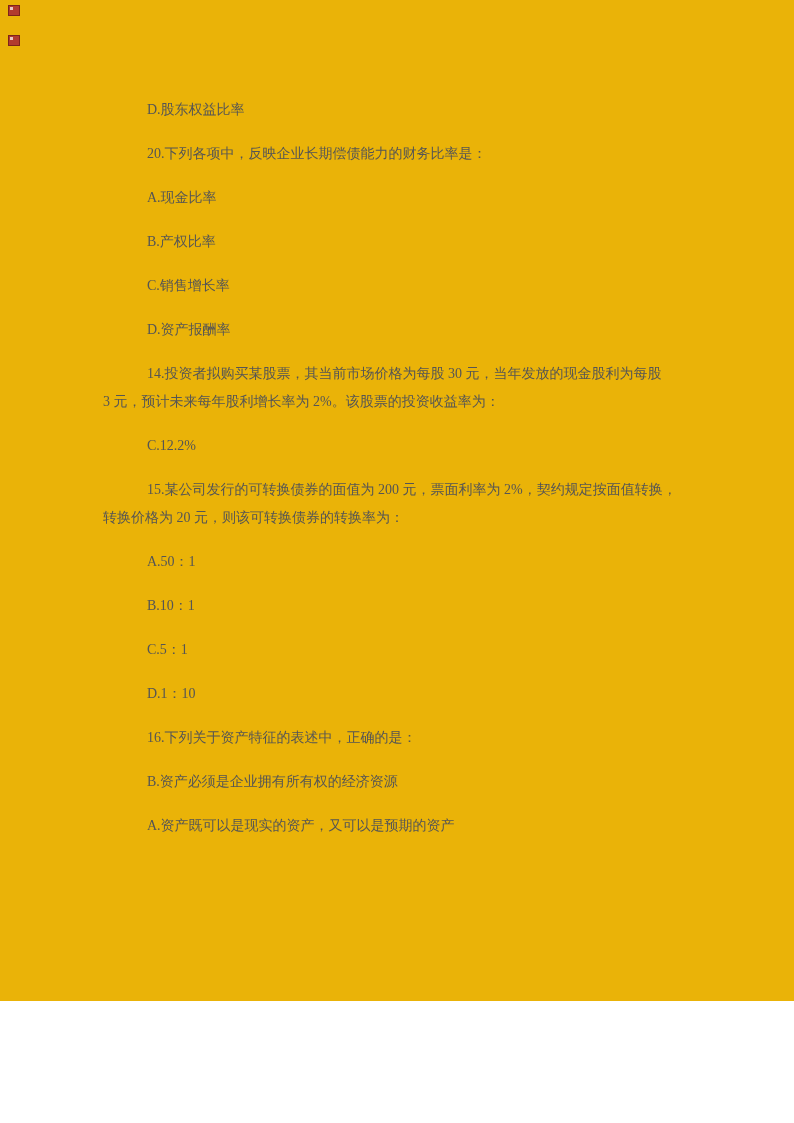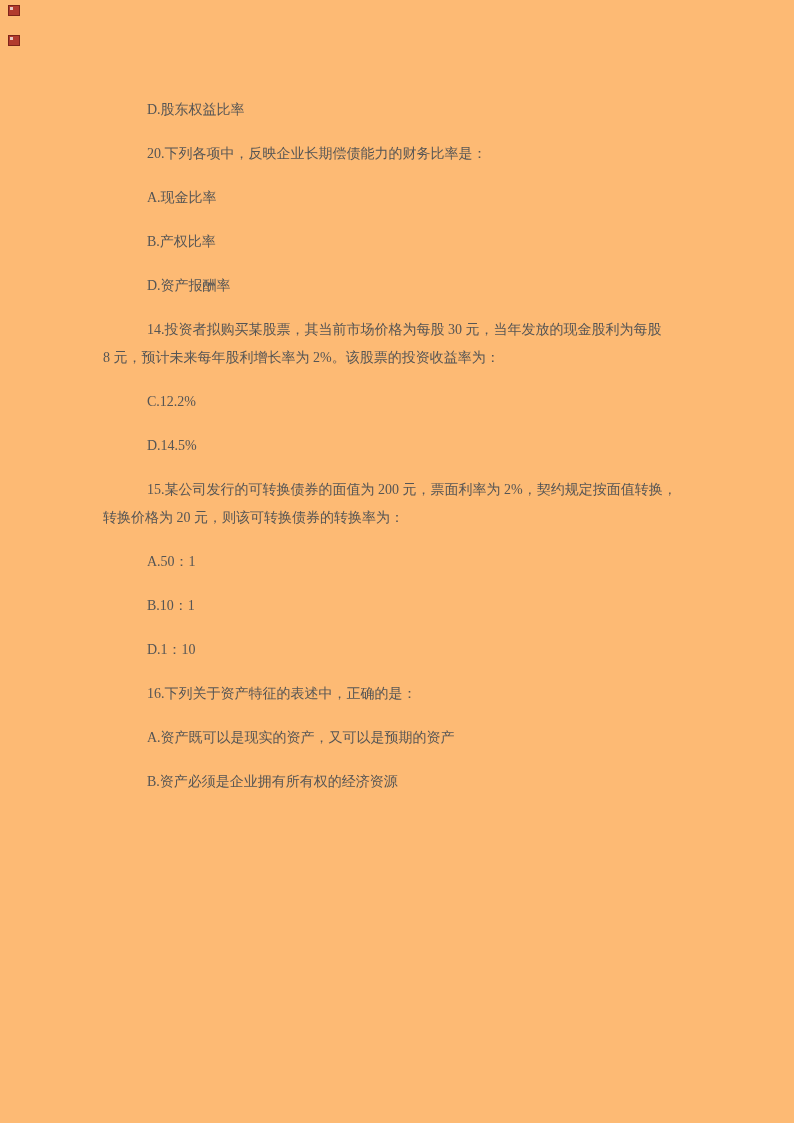--- a/index.html
+++ b/index.html
@@ -3,22 +3,22 @@
 <meta charset="utf-8">
 <style>
   html, body { margin: 0; padding: 0; }
   body {
     width: 794px; height: 1123px;
     background: #ffffff;
     font-family: "Liberation Serif", "DejaVu Serif", serif;
   }
   .page {
     position: relative;
-    width: 794px; height: 1123px;
-    background: #fdba74;
+    width: 794px; height: 1001px;
+    background: #eab308;
     overflow: hidden;
   }
   .corner-icons {
     position: absolute; top: 5px; left: 8px;
   }
   .broken-img {
     width: 12px; height: 11px;
     margin-bottom: 19px;
     background: #b23b2e;
     border: 1px solid #7e241a;
@@ -65,65 +65,68 @@
     </p>
 
     <p class="para">
       <span class="line indent">A.现金比率</span>
     </p>
 
     <p class="para">
       <span class="line indent">B.产权比率</span>
     </p>
 
+    <p class="para">
+      <span class="line indent">C.销售增长率</span>
+    </p>
 
     <p class="para">
       <span class="line indent">D.资产报酬率</span>
     </p>
 
     <p class="para">
       <span class="line indent">14.投资者拟购买某股票，其当前市场价格为每股 30 元，当年发放的现金股利为每股</span>
-      <span class="line">8 元，预计未来每年股利增长率为 2%。该股票的投资收益率为：</span>
+      <span class="line">3 元，预计未来每年股利增长率为 2%。该股票的投资收益率为：</span>
     </p>
 
 
 
     <p class="para">
       <span class="line indent">C.12.2%</span>
     </p>
 
-    <p class="para">
-      <span class="line indent">D.14.5%</span>
-    </p>
 
     <p class="para">
       <span class="line indent">15.某公司发行的可转换债券的面值为 200 元，票面利率为 2%，契约规定按面值转换，</span>
       <span class="line">转换价格为 20 元，则该可转换债券的转换率为：</span>
     </p>
 
     <p class="para">
       <span class="line indent">A.50：1</span>
     </p>
 
     <p class="para">
       <span class="line indent">B.10：1</span>
     </p>
 
+    <p class="para">
+      <span class="line indent">C.5：1</span>
+    </p>
 
     <p class="para">
       <span class="line indent">D.1：10</span>
     </p>
 
     <p class="para">
       <span class="line indent">16.下列关于资产特征的表述中，正确的是：</span>
     </p>
 
     <p class="para">
-      <span class="line indent">A.资产既可以是现实的资产，又可以是预期的资产</span>
+      <span class="line indent">B.资产必须是企业拥有所有权的经济资源</span>
     </p>
 
     <p class="para">
-      <span class="line indent">B.资产必须是企业拥有所有权的经济资源</span>
+      <span class="line indent">A.资产既可以是现实的资产，又可以是预期的资产</span>
     </p>
 
 
   </div>
 </div>
 
 </body></html>

